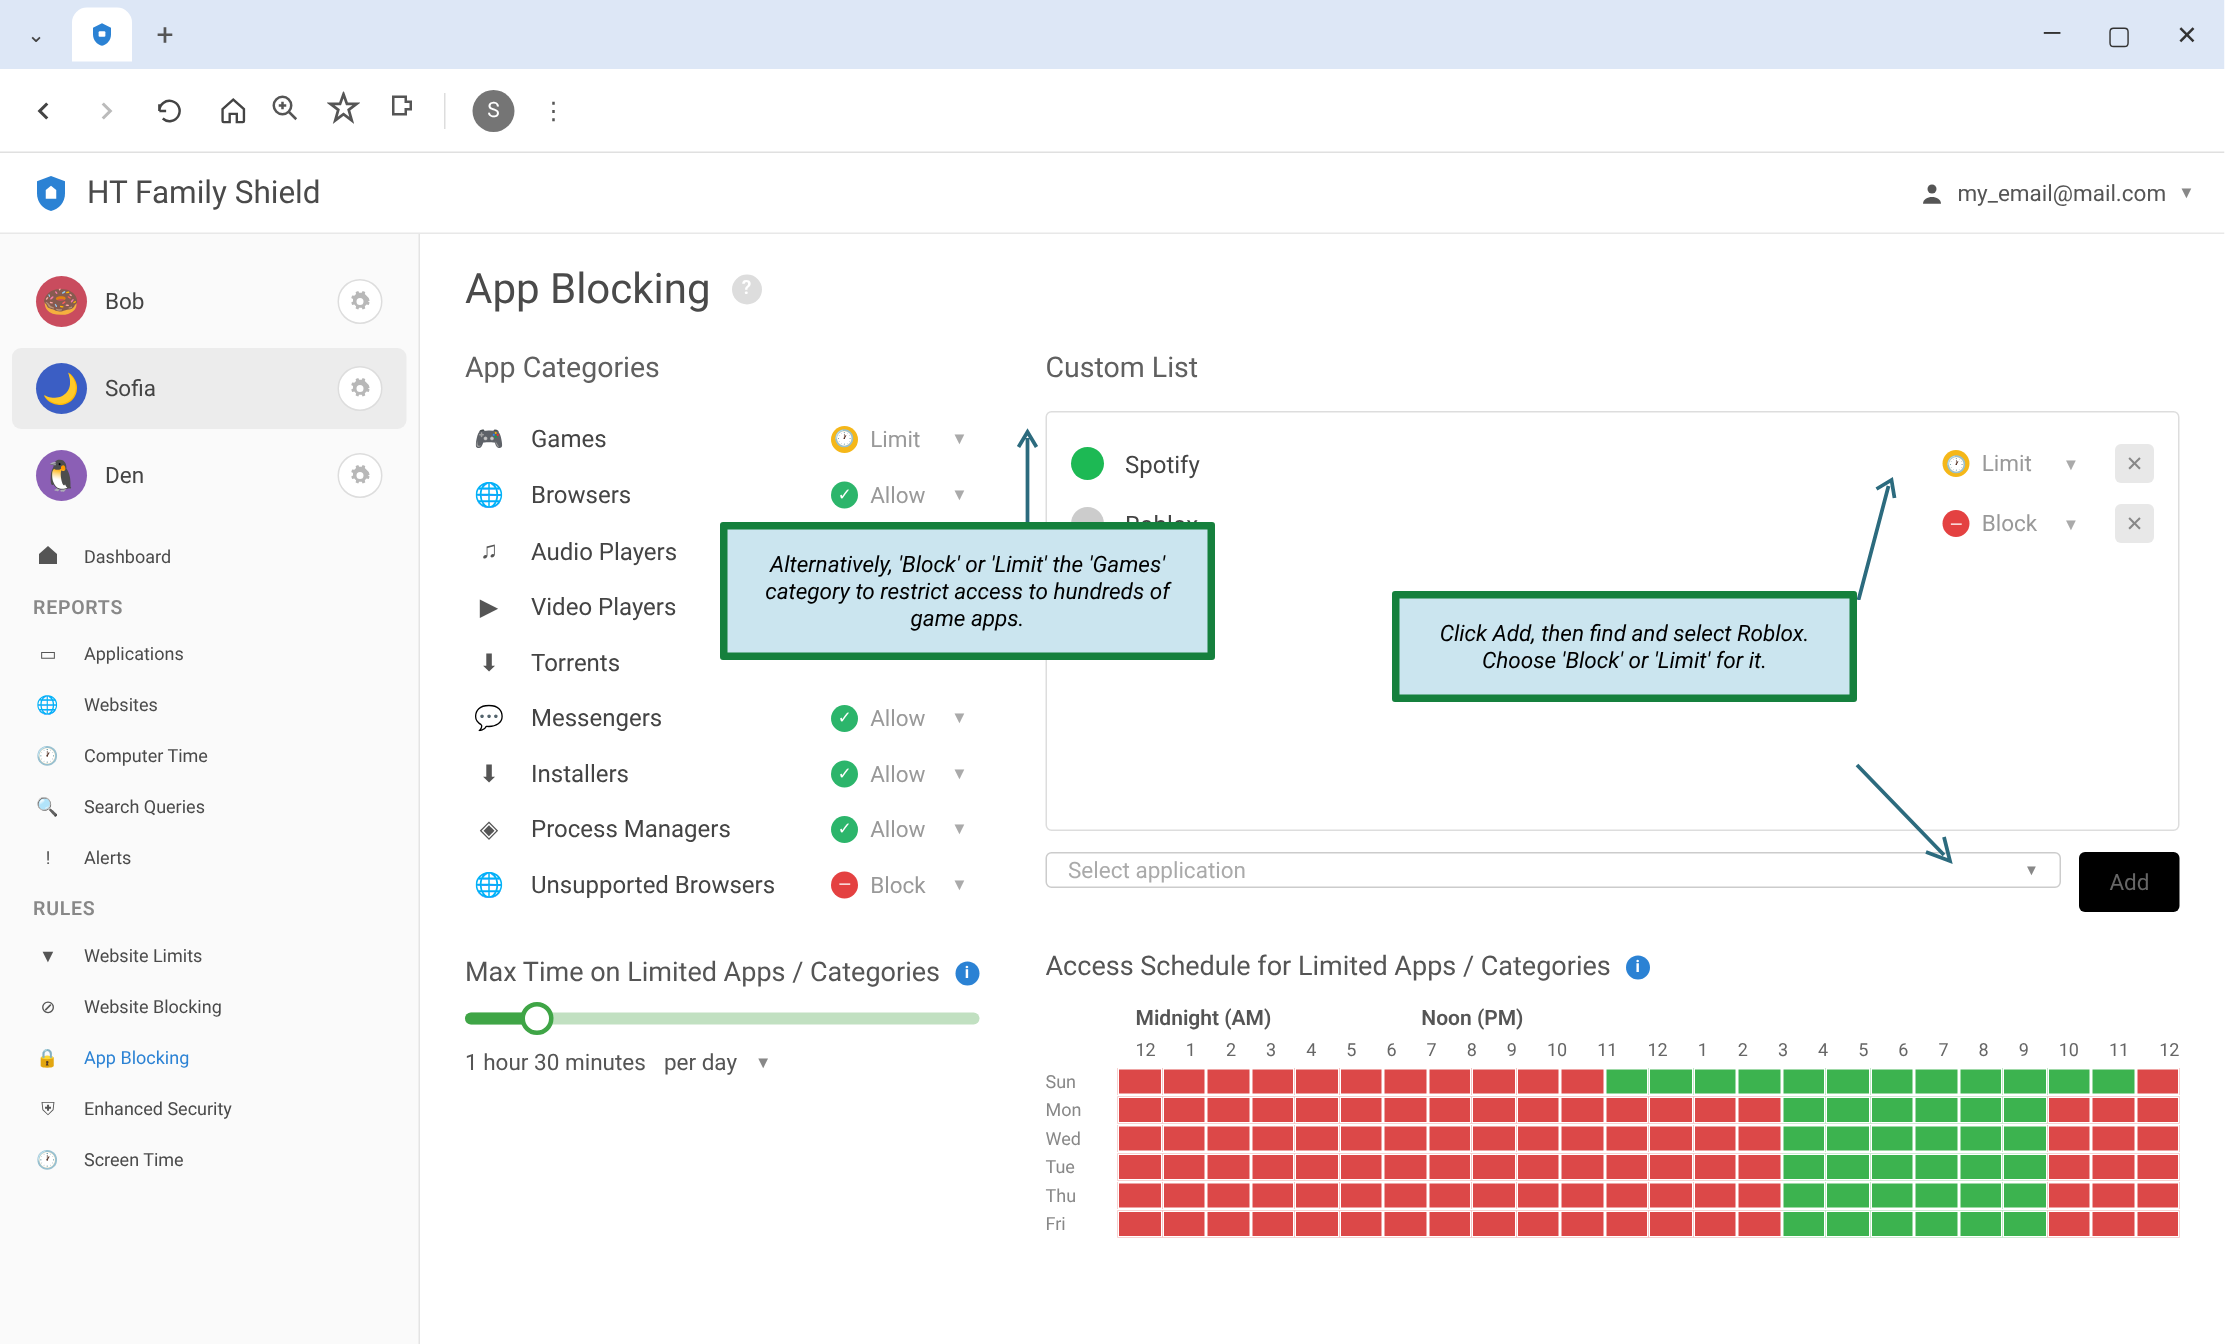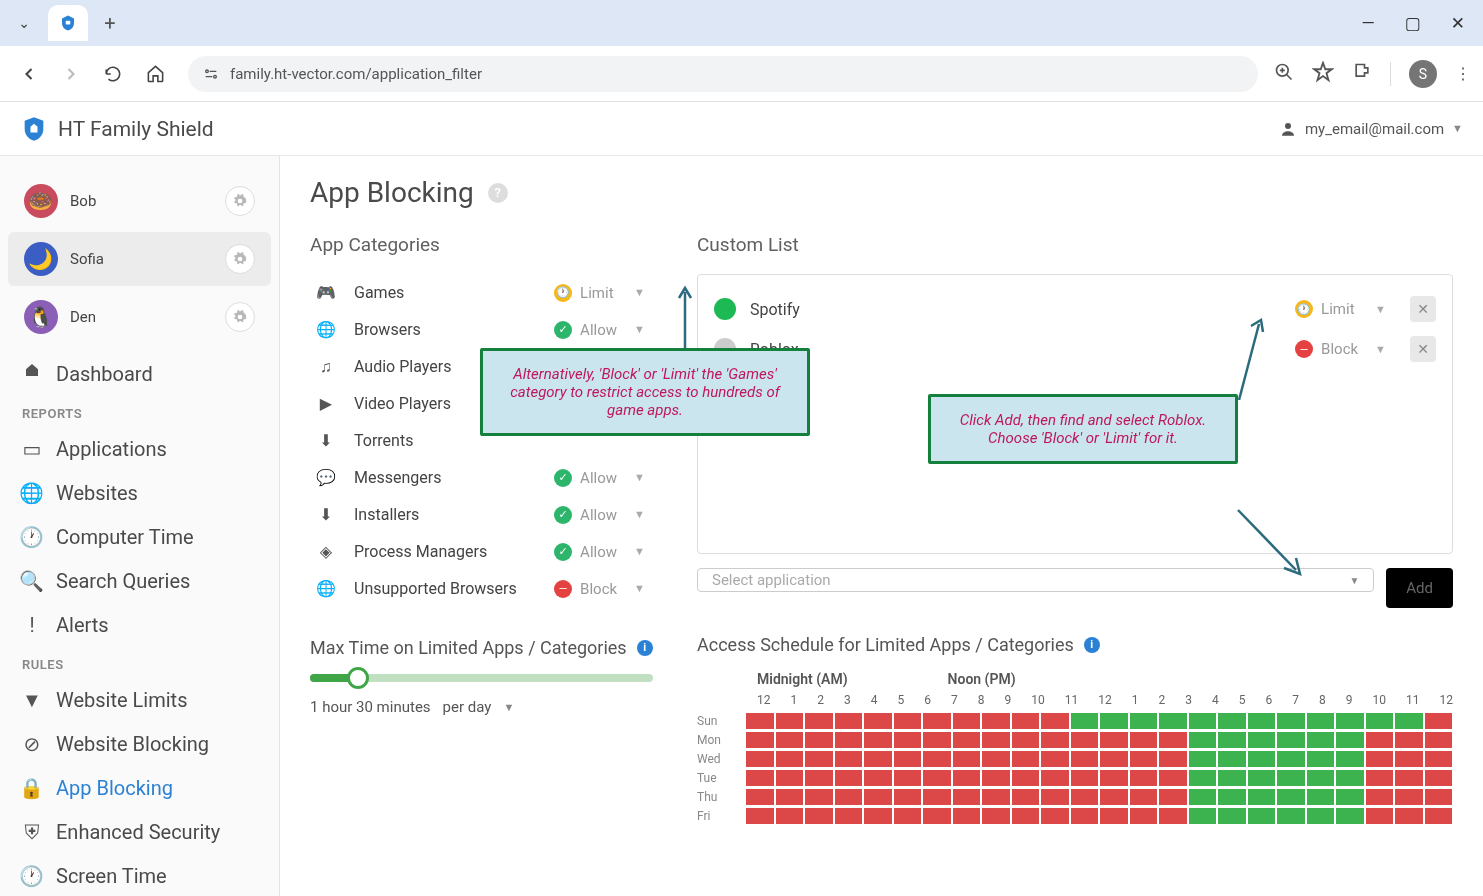--- a/index.html
+++ b/index.html
@@ -29,21 +29,21 @@
 .sidebar{width:280px;background:#fafafa;border-right:1px solid #e4e4e4;padding:14px 0;overflow-y:auto}
 .sidebar::-webkit-scrollbar{width:8px}
 .sidebar::-webkit-scrollbar-thumb{background:#ccc;border-radius:4px}
 .profile-row{display:flex;align-items:center;padding:10px 16px;gap:12px;border-radius:6px;margin:4px 8px}
 .profile-row.active{background:#ececec}
 .profile-avatar{width:34px;height:34px;border-radius:50%;display:flex;align-items:center;justify-content:center;font-size:20px}
 .profile-name{color:#444;font-size:15px}
 .gear-btn{margin-left:auto;width:30px;height:30px;border-radius:50%;border:1px solid #ddd;background:#fff;display:flex;align-items:center;justify-content:center;color:#888}
 .nav-section{margin-top:8px}
 .nav-header{padding:10px 22px 6px;color:#888;font-size:13px;font-weight:600;letter-spacing:0.5px}
-.nav-row{display:flex;align-items:flex-start;gap:14px;padding:10px 22px;color:#4a4a4a;font-size:20px}
+.nav-row{display:flex;align-items:flex-end;gap:14px;padding:10px 22px;color:#4a4a4a;font-size:12px}
 .nav-row.active{color:#2b82d4}
 .nav-row .ico{width:20px;display:flex;justify-content:center;color:#555}
 .nav-row.active .ico{color:#2b82d4}
 .main{flex:1;padding:20px 30px;overflow:auto;position:relative}
 .page-title{font-size:28px;color:#4a4a4a;font-weight:400;display:flex;align-items:center;gap:14px;margin-bottom:24px}
 .help-circle{width:20px;height:20px;border-radius:50%;background:#ddd;color:#fff;display:flex;align-items:center;justify-content:center;font-size:13px;font-weight:600}
 .two-col{display:flex;gap:44px}
 .col{flex:1}
 .section-h{font-size:19px;color:#606060;font-weight:400;margin-bottom:18px}
 .cat-row{display:flex;align-items:center;gap:16px;padding:9px 4px}
@@ -73,21 +73,21 @@
 .time-setting{display:flex;align-items:center;gap:12px;color:#555;font-size:15px}
 .schedule{margin-top:26px}
 .sched-header{display:flex;gap:100px;font-size:14px;color:#555;font-weight:600;padding-left:60px;margin-bottom:6px}
 .sched-hours{display:flex;gap:20px;font-size:12px;color:#666;padding-left:60px;margin-bottom:4px}
 .sched-row{display:flex;align-items:center;height:19px}
 .day-lbl{width:48px;font-size:12px;color:#888;text-align:left;padding-right:8px}
 .hour-cells{display:flex;flex:1;gap:0}
 .hcell{flex:1;height:18px;border:0.5px solid #fff}
 .hcell.green{background:#3cb34f}
 .hcell.red{background:#dc4848}
-.callout{position:absolute;background:#cbe5ef;border:3px solid #15803d;padding:14px 18px;font-style:italic;color:#be185d;font-size:15px;text-align:center;border-radius:2px;z-index:10}
+.callout{position:absolute;background:#cbe5ef;border:5px solid #15803d;padding:14px 18px;font-style:italic;color:#000000;font-size:15px;text-align:center;border-radius:2px;z-index:10}
 .arrow{position:absolute;z-index:9}
 </style>
 </head>
 <body>
 
 <div class="browser-chrome">
   <div class="tab-area">
     <div class="tab-down">⌄</div>
     <div class="active-tab">
       <svg viewBox="0 0 24 24" fill="#2b82d4">
@@ -118,30 +118,20 @@
   <div class="nav-btn">
       <svg width="18" height="18" viewBox="0 0 24 24" fill="none" stroke="#444" stroke-width="2.2">
         <path d="M3 12a9 9 0 1 1 3 6.7M3 12V6m0 6h6"></path>
       </svg>
     </div>
   <div class="nav-btn">
       <svg width="19" height="19" viewBox="0 0 24 24" fill="none" stroke="#444" stroke-width="2">
         <path d="M3 11l9-8 9 8v10a1 1 0 0 1-1 1h-5v-7h-6v7H4a1 1 0 0 1-1-1V11z"></path>
       </svg>
     </div>
-  <div class="url-box">
-    <span class="site-icon">
-        <svg width="16" height="16" viewBox="0 0 24 24" fill="none" stroke="#555" stroke-width="2">
-          <circle cx="6" cy="8" r="2"></circle>
-          <circle cx="18" cy="16" r="2"></circle>
-          <path d="M10 8h10M4 16h10"></path>
-        </svg>
-      </span>
-    <span>family.ht-vector.com/application_filter</span>
-  </div>
   <div class="right-icons">
     <span><svg width="20" height="20" viewBox="0 0 24 24" fill="none" stroke="#555" stroke-width="2">
           <circle cx="10" cy="10" r="7"></circle>
           <path d="M21 21l-6-6M7 10h6M10 7v6"></path>
         </svg></span>
     <span><svg width="22" height="22" viewBox="0 0 24 24" fill="none" stroke="#555" stroke-width="2">
           <path d="M12 2l2.5 7h7l-5.7 4.3L18 21l-6-4.5L6 21l2.2-7.7L2.5 9h7z"></path>
         </svg></span>
     <span><svg width="20" height="20" viewBox="0 0 24 24" fill="none" stroke="#555" stroke-width="2">
           <path d="M9 3h6v4h4v6h-4v4h-6m0-14H5v4m4 10H5v-4m0-6v6"></path>

